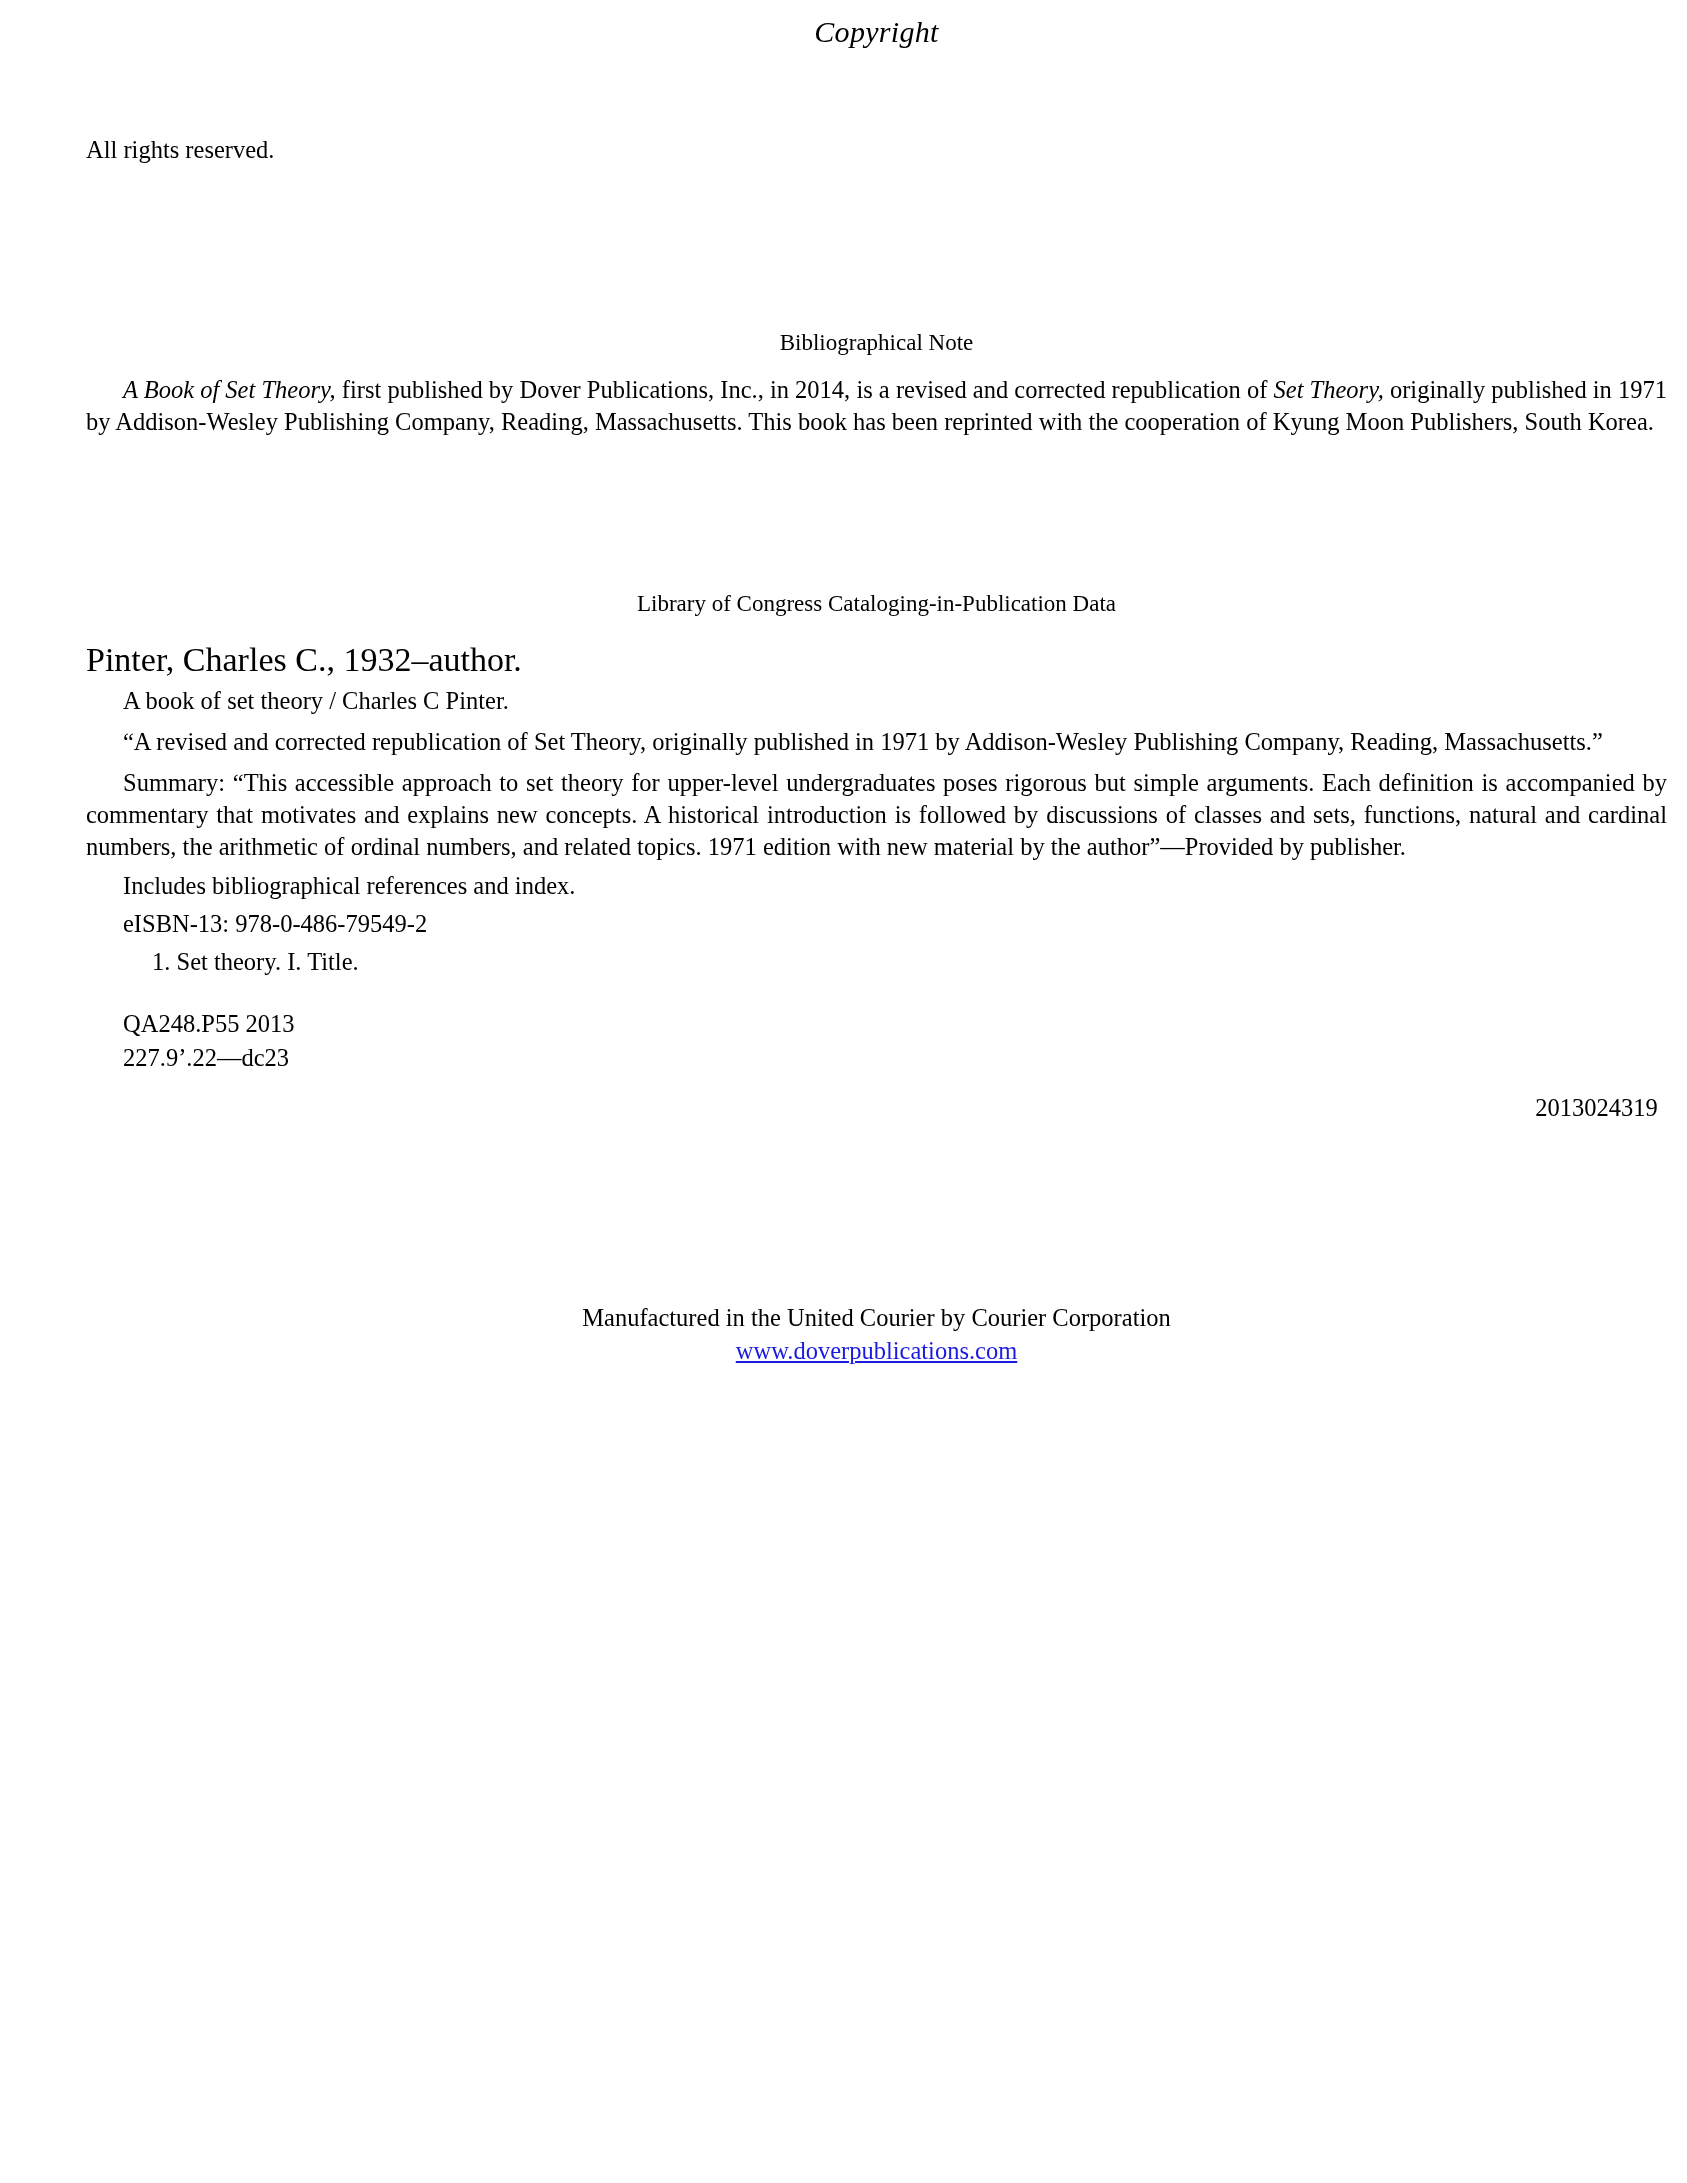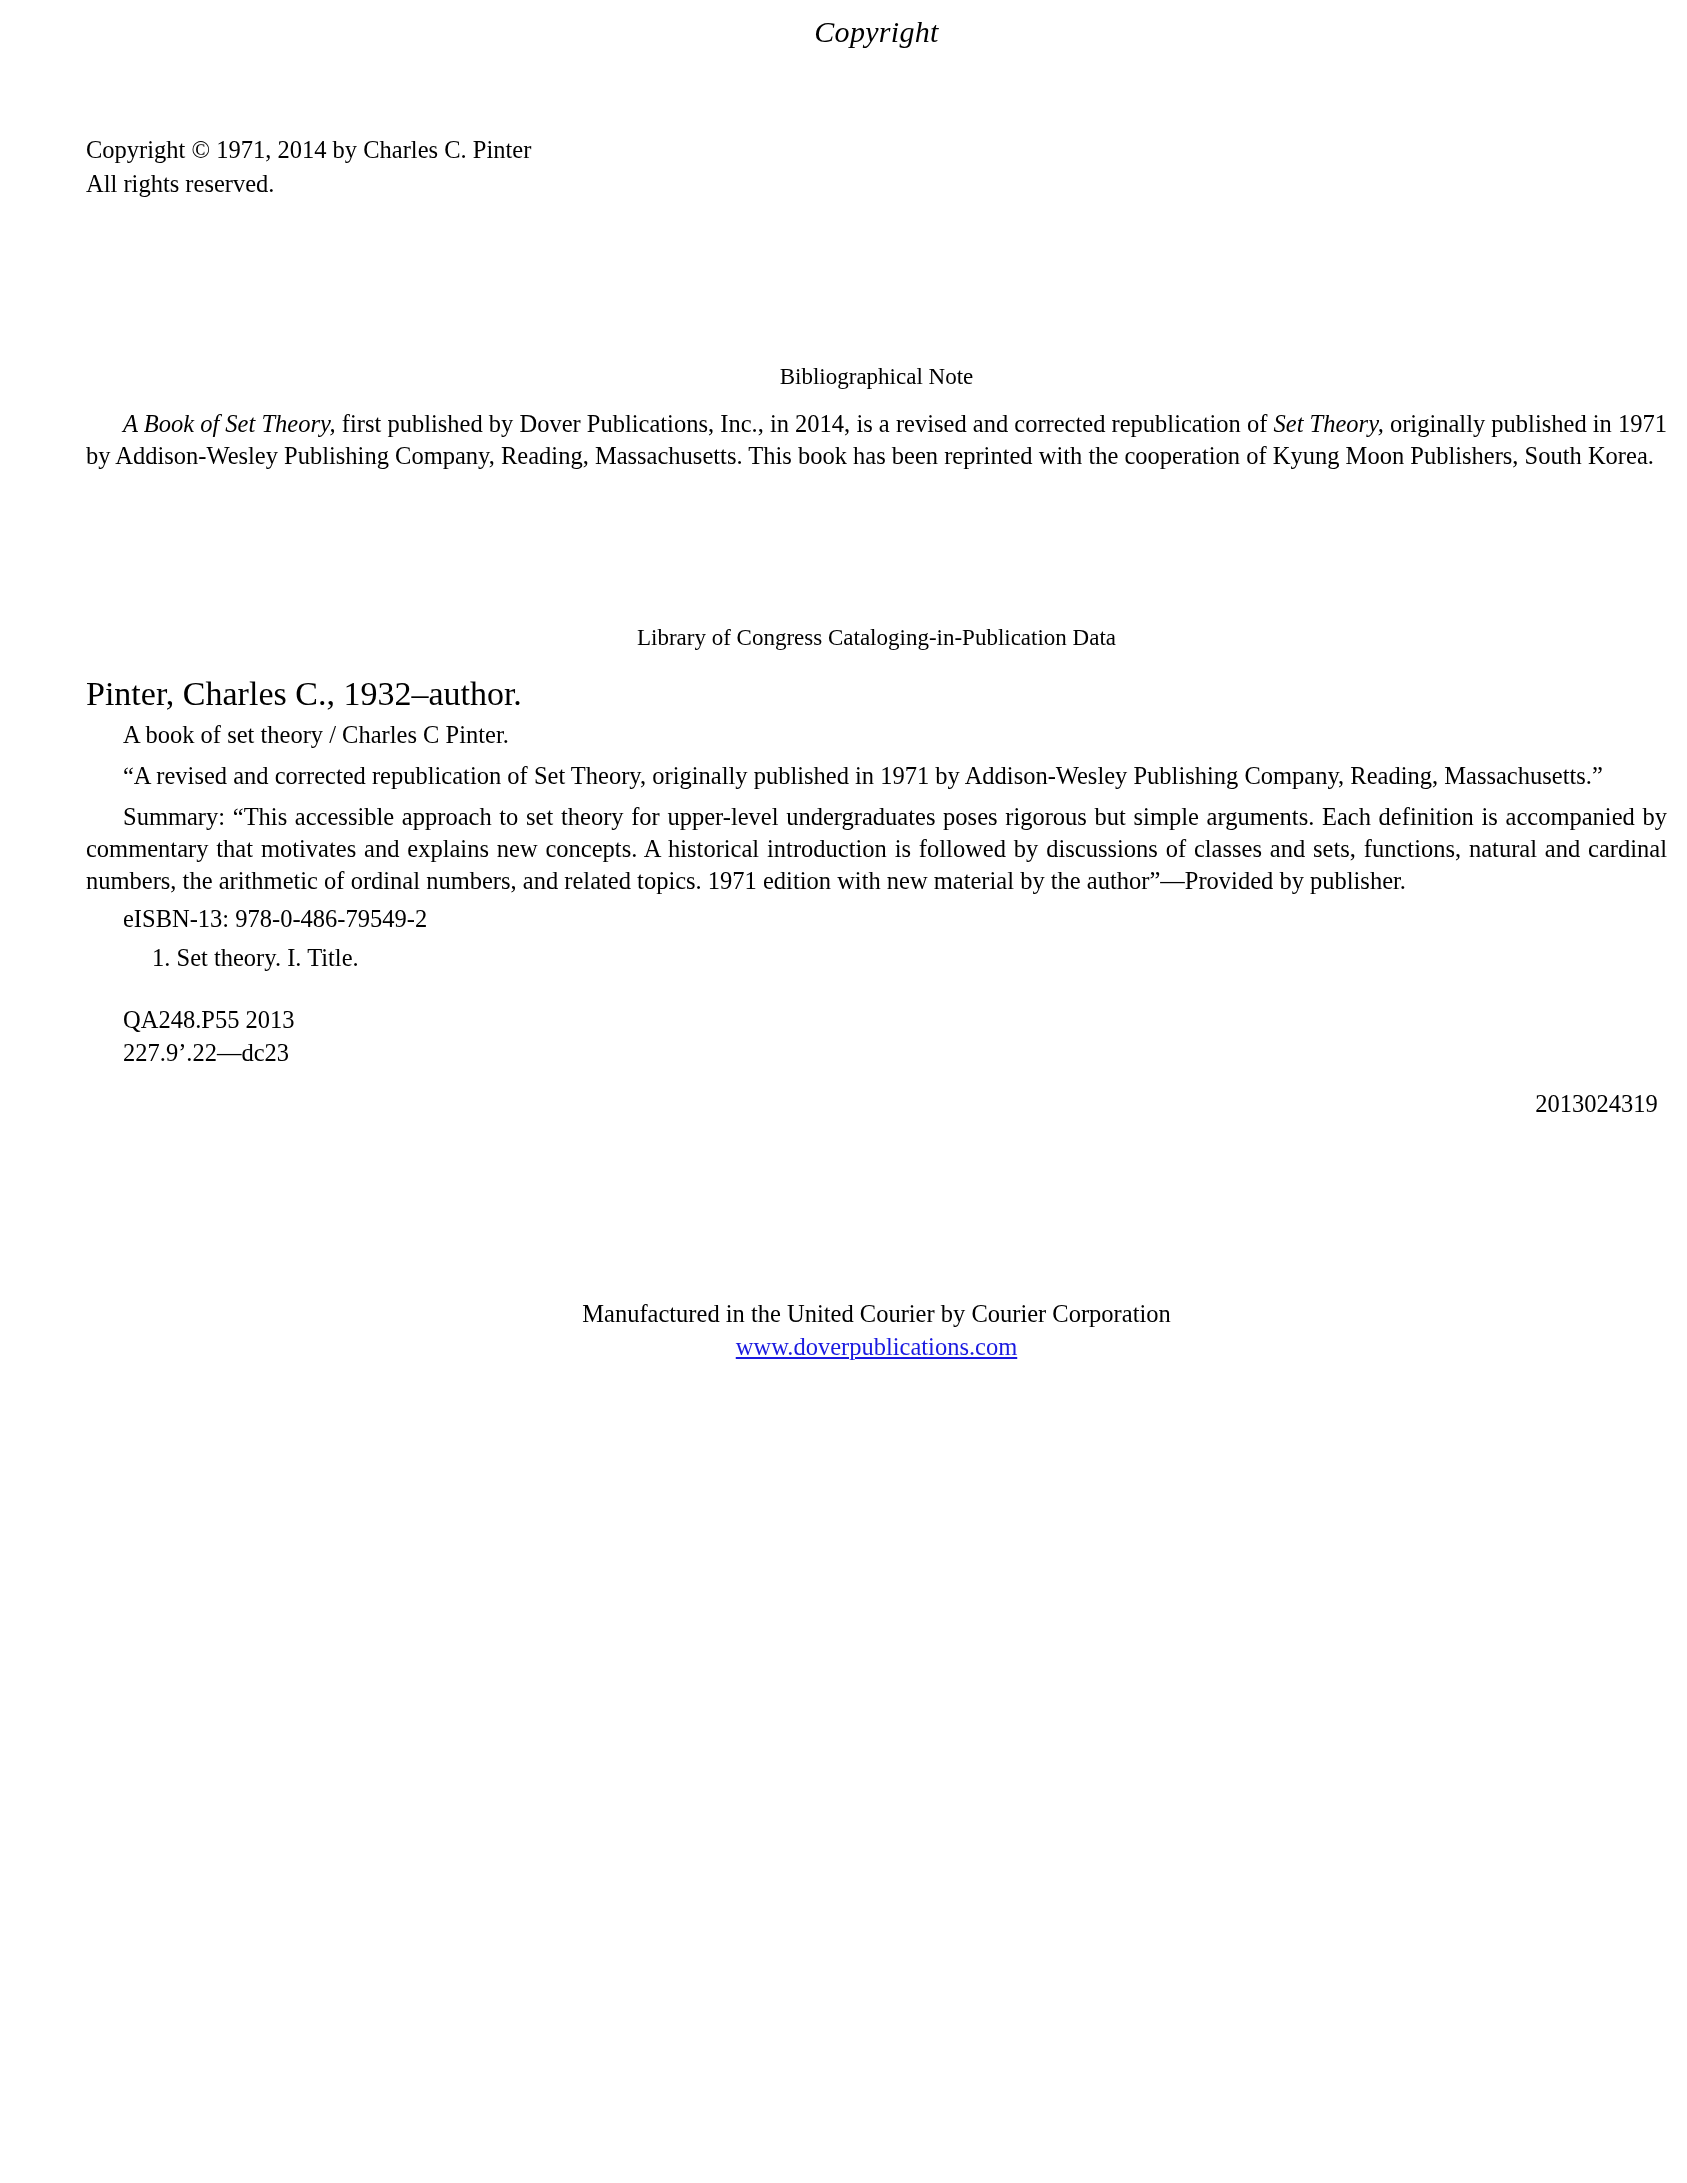--- a/index.html
+++ b/index.html
@@ -123,39 +123,39 @@
 </style>
 </head>
 <body>
 
 <div class="page">
   <div class="content">
 
     <div class="page-heading">Copyright</div>
 
     <div class="block-copyright">
-      <div>Copyright © 1971, 2014 by Charles C. Pinter</div>
       <div>All rights reserved.</div>
     </div>
 
     <div class="section-title biblio-title">Bibliographical Note</div>
 
     <div class="para indent"><span class="it">A Book of Set Theory,</span><span> first published by Dover Publications, Inc., in 2014, is a revised and corrected republication of </span><span class="it">Set Theory,</span><span> originally published in 1971 by Addison-Wesley Publishing Company, Reading, Massachusetts. This book has been reprinted with the cooperation of Kyung Moon Publishers, South Korea.</span></div>
 
     <div class="section-title loc-title">Library of Congress Cataloging-in-Publication Data</div>
 
     <div class="loc-author">Pinter, Charles C., 1932–author.</div>
 
     <div class="loc-line">A book of set theory / Charles C Pinter.</div>
 
 
     <div class="loc-para">“A revised and corrected republication of Set Theory, originally published in 1971 by Addison-Wesley Publishing Company, Reading, Massachusetts.”</div>
 
     <div class="loc-para">Summary: “This accessible approach to set theory for upper-level undergraduates poses rigorous but simple arguments. Each definition is accompanied by commentary that motivates and explains new concepts. A historical introduction is followed by discussions of classes and sets, functions, natural and cardinal numbers, the arithmetic of ordinal numbers, and related topics. 1971 edition with new material by the author”—Provided by publisher.</div>
 
+    <div class="loc-line">Includes bibliographical references and index.</div>
 
     <div class="loc-line">eISBN-13: 978-0-486-79549-2</div>
 
     <div class="loc-line mid">1. Set theory. I. Title.</div>
 
     <div class="loc-call">
       <div>QA248.P55 2013</div>
       <div>227.9’.22—dc23</div>
     </div>
 

